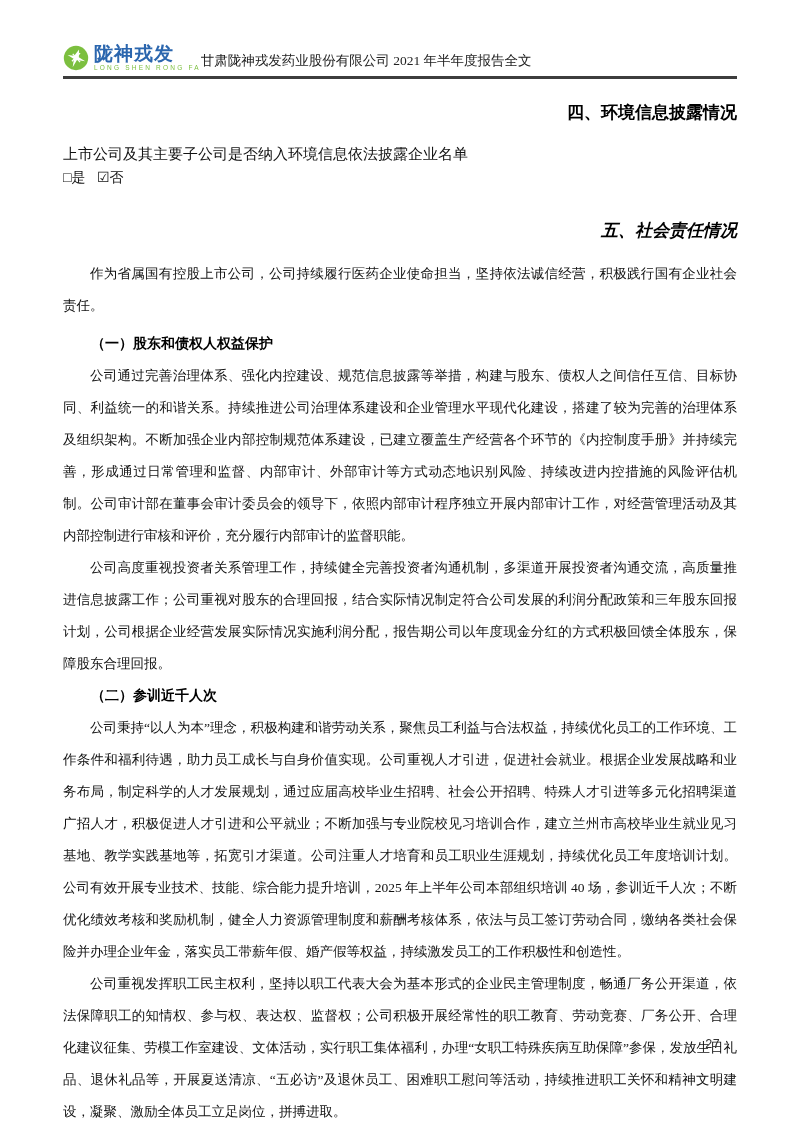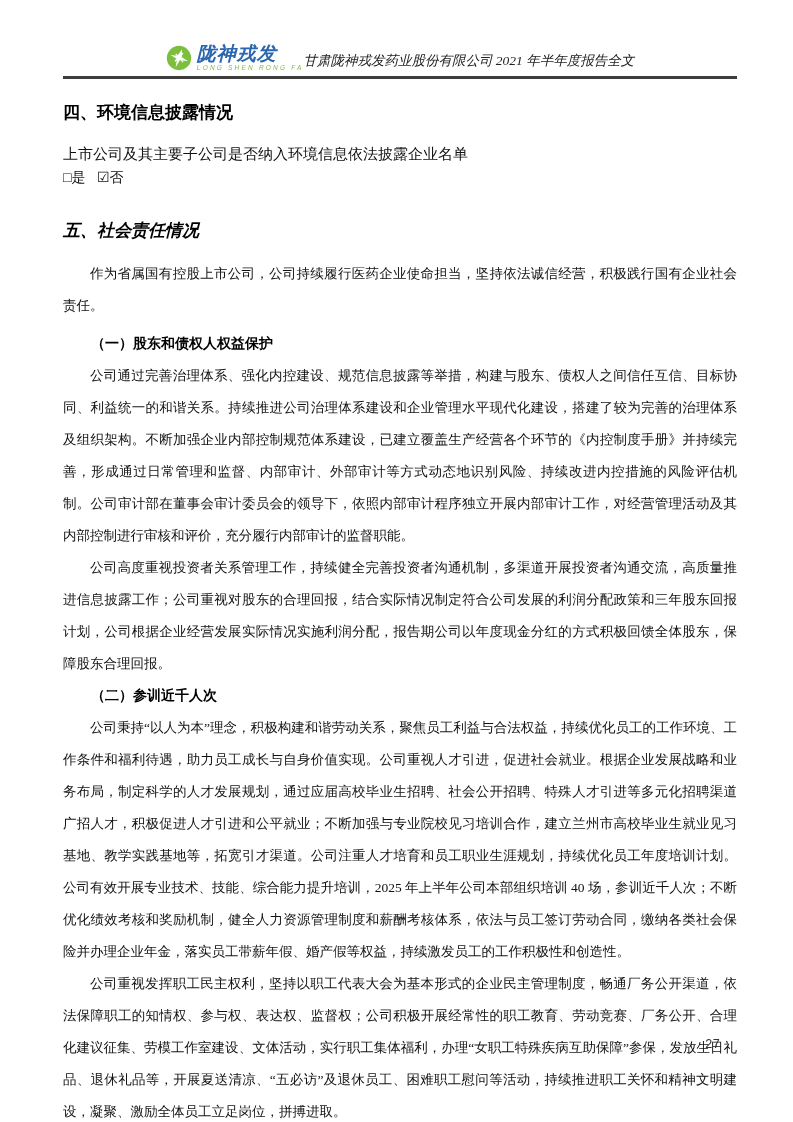--- a/index.html
+++ b/index.html
@@ -10,23 +10,22 @@
     background:#ffffff;
     box-sizing:border-box;
     padding:44px 56px 0 63px;
     font-family:"Liberation Serif","DejaVu Serif",serif;
     color:#111111;
     overflow:hidden;
   }
   
   .header{
     display:flex;
-    justify-content:center;
+    justify-content:flex-start;
     align-items:flex-end;
-    font-style:italic;
   }
   .logo{display:flex;align-items:center;gap:5px;}
   .logo-mark{width:26px;height:26px;display:block;}
   .logo-text{display:flex;flex-direction:column;line-height:1;}
   .brand-cn{
     font-family:"Liberation Sans","DejaVu Sans",sans-serif;
     font-weight:bold;
     font-size:19px;
     letter-spacing:1px;
     color:#2b66ae;
@@ -51,20 +50,21 @@
     margin:4px 0 0 0;
   }
   
   h1.doc-h1{
     font-family:"Liberation Sans","DejaVu Sans",sans-serif;
     font-size:17px;
     font-weight:bold;
     color:#000000;
     margin:21px 0 16px 0;
     line-height:26px;
+    text-align:right;
   }
   h1.doc-h1.social{margin:28px 0 14px 0;font-style:italic;}
   .plain-line{
     font-size:15px;
     line-height:24px;
     margin:0;
   }
   .check-line{
     font-size:14px;
     line-height:24px;

